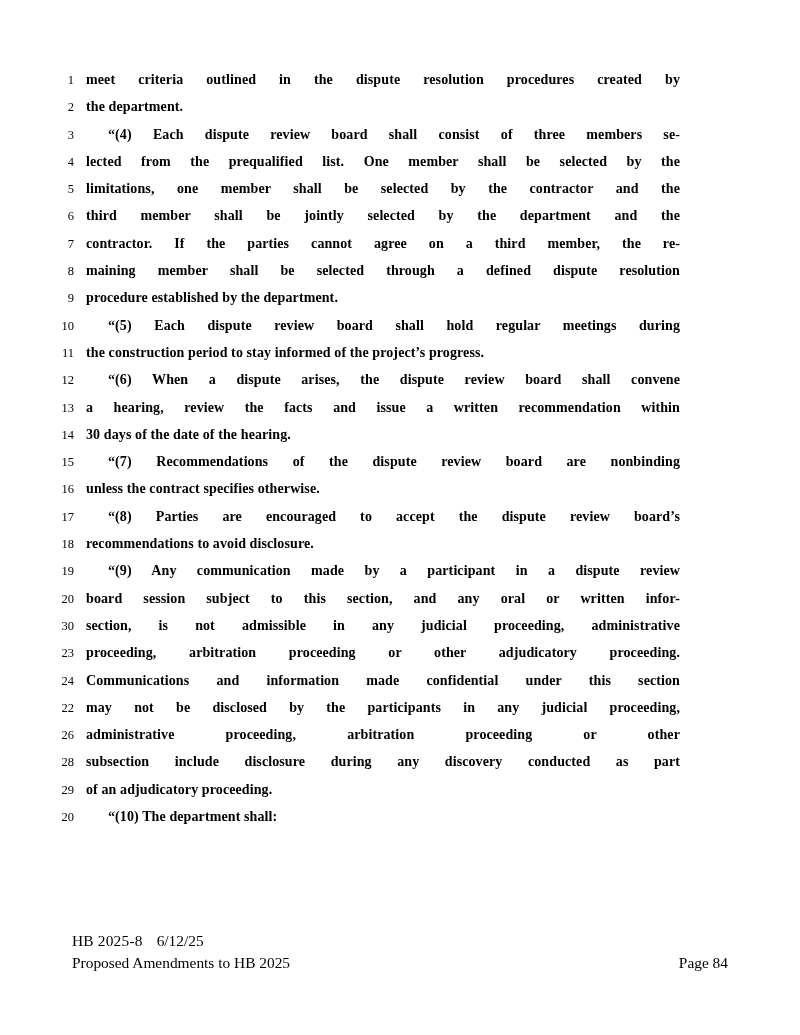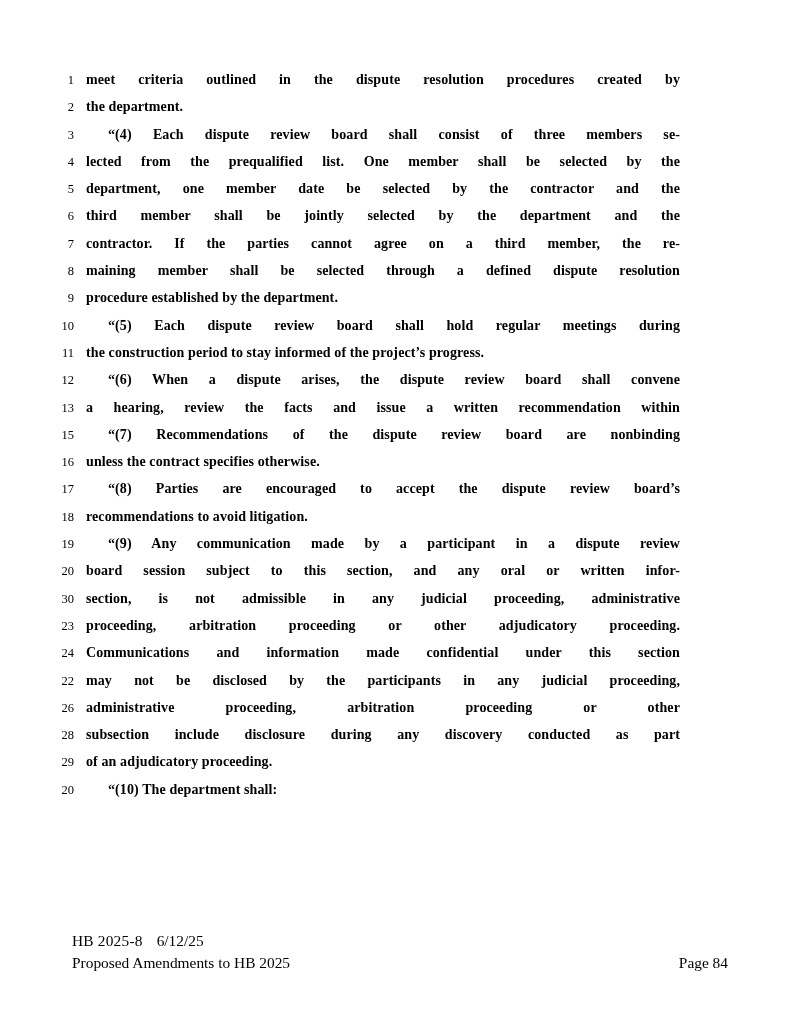--- a/index.html
+++ b/index.html
@@ -100,21 +100,21 @@
       <div class="line-row">
         <div class="line-num">3</div>
         <div class="line-text justify indent">“(4) Each dispute review board shall consist of three members se-</div>
       </div>
       <div class="line-row">
         <div class="line-num">4</div>
         <div class="line-text justify">lected from the prequalified list. One member shall be selected by the</div>
       </div>
       <div class="line-row">
         <div class="line-num">5</div>
-        <div class="line-text justify">department, one member date be selected by the contractor and the</div>
+        <div class="line-text justify">limitations, one member shall be selected by the contractor and the</div>
       </div>
       <div class="line-row">
         <div class="line-num">6</div>
         <div class="line-text justify">third member shall be jointly selected by the department and the</div>
       </div>
       <div class="line-row">
         <div class="line-num">7</div>
         <div class="line-text justify">contractor. If the parties cannot agree on a third member, the re-</div>
       </div>
       <div class="line-row">
@@ -135,34 +135,38 @@
       </div>
       <div class="line-row">
         <div class="line-num">12</div>
         <div class="line-text justify indent">“(6) When a dispute arises, the dispute review board shall convene</div>
       </div>
       <div class="line-row">
         <div class="line-num">13</div>
         <div class="line-text justify">a hearing, review the facts and issue a written recommendation within</div>
       </div>
       <div class="line-row">
+        <div class="line-num">14</div>
+        <div class="line-text">30 days of the date of the hearing.</div>
+      </div>
+      <div class="line-row">
         <div class="line-num">15</div>
         <div class="line-text justify indent">“(7) Recommendations of the dispute review board are nonbinding</div>
       </div>
       <div class="line-row">
         <div class="line-num">16</div>
         <div class="line-text">unless the contract specifies otherwise.</div>
       </div>
       <div class="line-row">
         <div class="line-num">17</div>
         <div class="line-text justify indent">“(8) Parties are encouraged to accept the dispute review board’s</div>
       </div>
       <div class="line-row">
         <div class="line-num">18</div>
-        <div class="line-text">recommendations to avoid litigation.</div>
+        <div class="line-text">recommendations to avoid disclosure.</div>
       </div>
       <div class="line-row">
         <div class="line-num">19</div>
         <div class="line-text justify indent">“(9) Any communication made by a participant in a dispute review</div>
       </div>
       <div class="line-row">
         <div class="line-num">20</div>
         <div class="line-text justify">board session subject to this section, and any oral or written infor-</div>
       </div>
       <div class="line-row">

